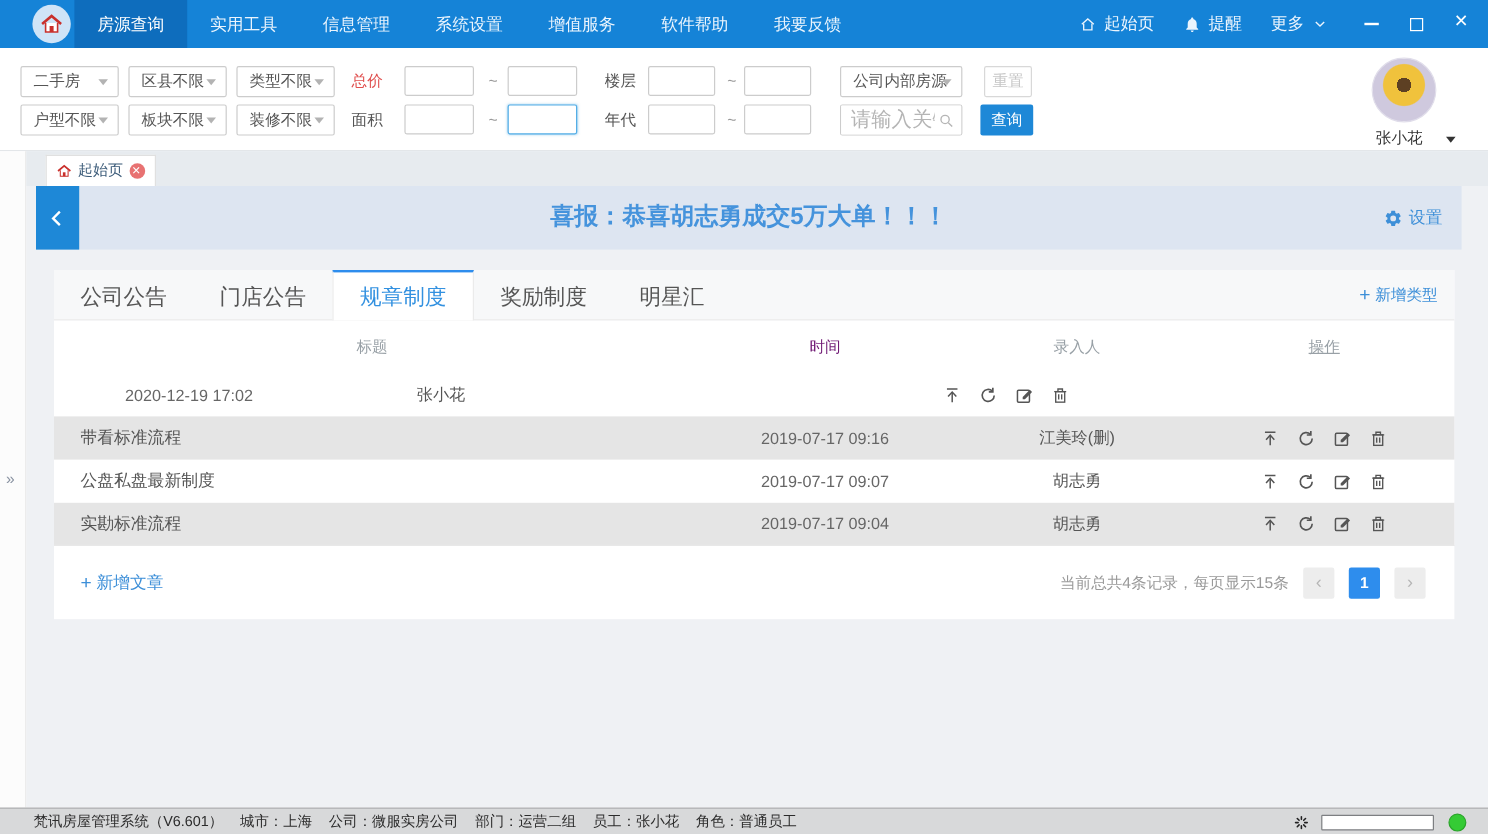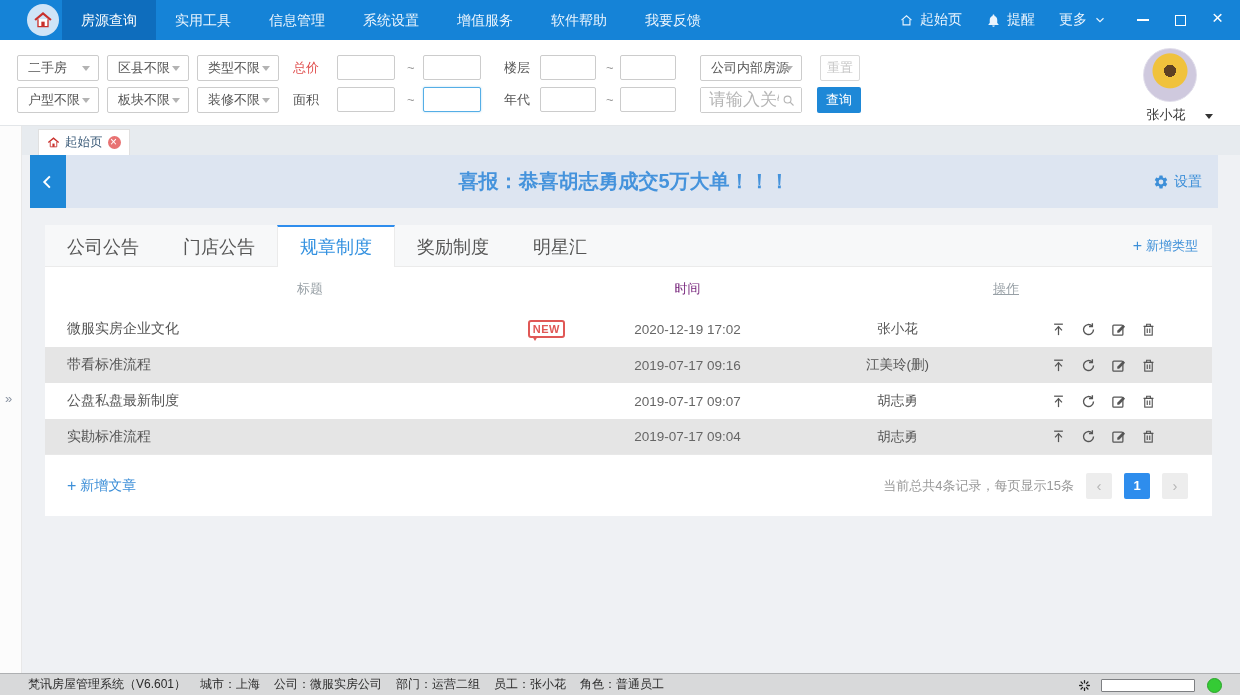--- a/index.html
+++ b/index.html
@@ -293,28 +293,25 @@
         <div class="ntab">明星汇</div>
         <div class="add-type">
           <span class="plus-ic"></span>
           <span>新增类型</span>
         </div>
       </div>
 
       <div class="thead">
         <div class="col-title">标题</div>
         <div class="col-time">时间</div>
+        <div class="col-author">录入人</div>
         <div class="col-actions">操作</div>
       </div>
 
       <div class="trow">
-        <div class="col-title">
-          <span>微服实房企业文化</span>
-          <span class="new-badge">NEW</span>
-        </div>
         <div class="col-time">2020-12-19 17:02</div>
         <div class="col-author">张小花</div>
         <div class="col-actions">
           <span class="act">
               <svg class="ic" width="15" height="15">
                 <use href="#i-pin"></use>
               </svg>
             </span>
           <span class="act">
               <svg class="ic" width="15" height="15">

